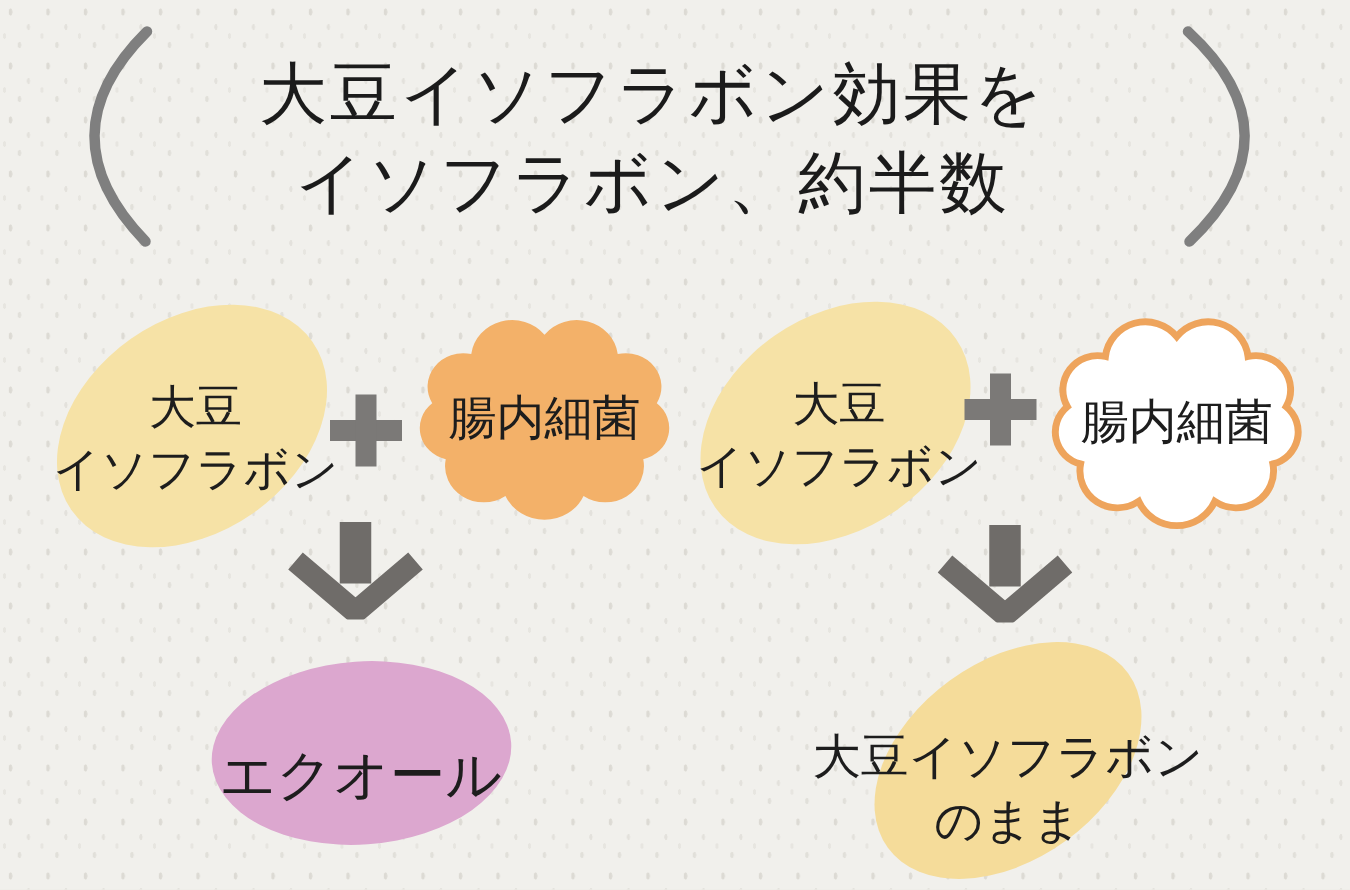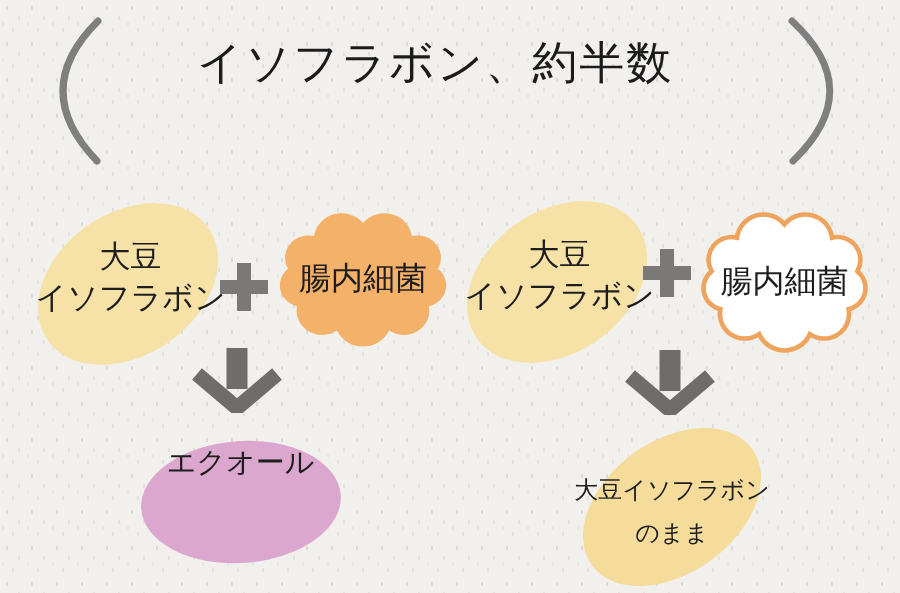--- a/index.html
+++ b/index.html
@@ -29,25 +29,25 @@
     font-size:45px;line-height:59px;letter-spacing:2px;
     font-weight:500;color:#1b1b1b;
   }
   
   .blob{position:absolute;border-radius:50%;}
   .soy-left   {left:30px;  top:213px; width:196px; height:142px; background:#f6e2a6; transform:rotate(-35deg);}
   .soy-right  {left:459px; top:211px; width:196px; height:142px; background:#f6e2a6; transform:rotate(-35deg);}
   .equol      {left:141px; top:441px; width:200px; height:122px; background:#dca7cf; transform:rotate(-4deg);}
   .soy-bottom {left:573px; top:441px; width:198px; height:132px; background:#f5dc9a; transform:rotate(-36deg);}
   
-  .label{position:absolute;text-align:center;color:#1d1d1d;}
+  .label{position:absolute;text-align:center;color:#1d1d1d;margin-top:15px;}
   .lbl-soy-left  {left:8px;   top:236px; width:245px; font-size:31px; line-height:41px;}
   .lbl-soy-right {left:437px; top:234px; width:245px; font-size:31px; line-height:41px;}
-  .lbl-equol     {left:118px; top:442px; width:245px; font-size:29px; line-height:41px;}
-  .lbl-soy-bottom{left:512px; top:468px; width:320px; font-size:24px; line-height:43px;}
+  .lbl-equol     {left:118px; top:481px; width:245px; font-size:37px; line-height:41px;}
+  .lbl-soy-bottom{left:512px; top:468px; width:320px; font-size:32px; line-height:43px;}
   .cloud-label{position:relative;z-index:2;text-align:center;font-size:32px;line-height:43px;color:#1d1d1d;}
   
   .cloud{position:absolute;display:flex;align-items:center;justify-content:center;}
   .cloud svg{position:absolute;left:0;top:0;width:100%;height:100%;}
   .cloud-left {left:268px; top:207px; width:190px; height:143px;}
   .cloud-right{left:692px; top:208px; width:185px; height:146px;}
   
   .plus{position:absolute;width:48px;height:48px;}
   .plus::before{content:"";position:absolute;left:0;top:17px;width:48px;height:14px;background:#7b7977;}
   .plus::after {content:"";position:absolute;left:17px;top:0;width:14px;height:48px;background:#7b7977;}
@@ -64,20 +64,21 @@
 <div class="canvas">
 
   <svg class="paren" style="left:32px;top:16px;" width="100" height="150" viewBox="0 0 100 150" aria-hidden="true">
     <path d="M66 5 Q -3.5 74 65 145" fill="none" stroke-width="7" stroke-linecap="round" stroke="#7f7f7f"></path>
   </svg>
   <svg class="paren" style="left:770px;top:16px;" width="100" height="150" viewBox="0 0 100 150" aria-hidden="true">
     <path d="M22 5 Q 97 74 23 145" fill="none" stroke-width="7" stroke-linecap="round" stroke="#7f7f7f"></path>
   </svg>
 
   <div class="abs title">
+    <div>大豆イソフラボン効果を</div>
     <div>イソフラボン、約半数</div>
   </div>
 
   <div class="blob soy-left"></div>
   <div class="label lbl-soy-left">
     <div>大豆</div>
     <div>イソフラボン</div>
   </div>
 
   <div class="plus plus-left" role="img" aria-label="plus"></div>

